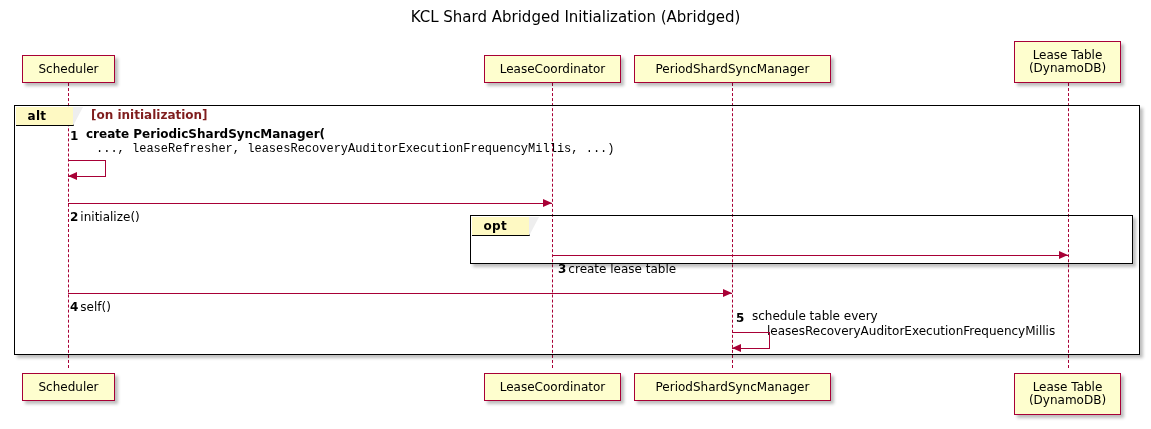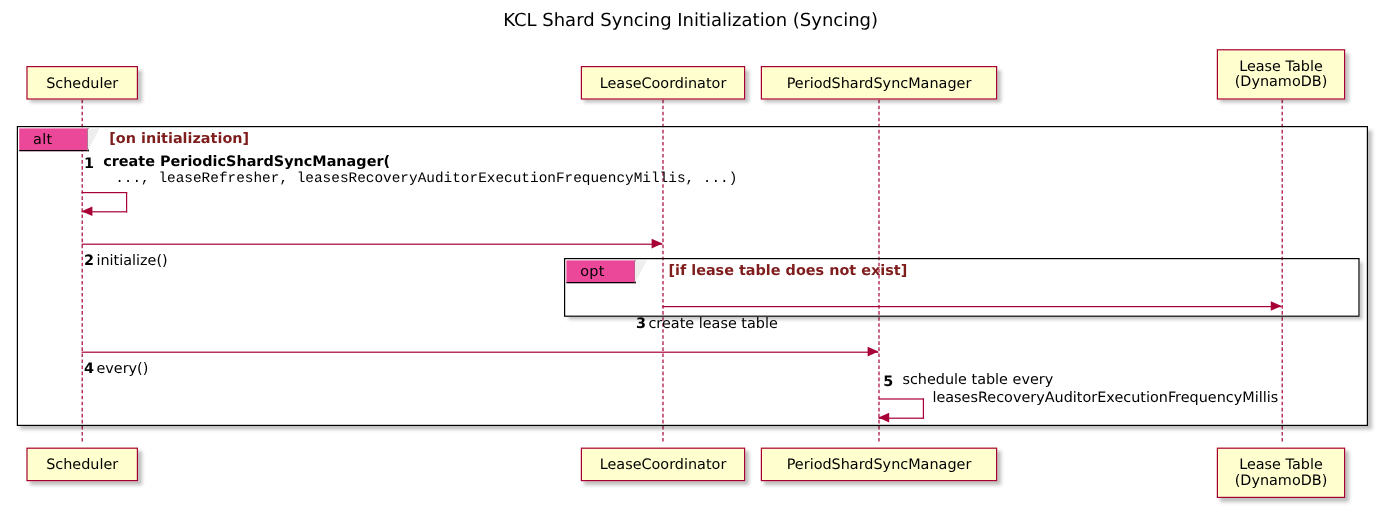--- a/index.html
+++ b/index.html
@@ -57,25 +57,25 @@
   .fragment {
     position: absolute;
     box-sizing: border-box;
     border: 1.5px solid #000000;
     background: transparent;
     box-shadow: 3px 3px 3px rgba(0,0,0,0.26);
   }
   .frag-tab {
     position: absolute;
     box-sizing: border-box;
-    background: #ec4899;
+    background: #fef9c3;
     border-right: 1.5px solid #000000;
     border-bottom: 1.5px solid #000000;
     font-size: 12px;
-    font-weight: normal;
+    font-weight: bold;
     color: #000000;
     display: flex;
     align-items: center;
     padding-left: 12px;
     letter-spacing: 0.3px;
   }
   .frag-tab::after {
     content: "";
     position: absolute;
     right: -10px;
@@ -140,21 +140,21 @@
     color: #000000;
     line-height: 15px;
     white-space: nowrap;
   }
 </style>
 </head>
 <body>
 
 <div id="diagram">
 
-  <div class="title">KCL Shard Syncing Initialization (Syncing)</div>
+  <div class="title">KCL Shard Abridged Initialization (Abridged)</div>
 
   <div class="lifeline" style="left:68px;"></div>
   <div class="lifeline" style="left:552px;"></div>
   <div class="lifeline" style="left:732px;"></div>
   <div class="lifeline" style="left:1068px;"></div>
 
   <div class="participant" style="left:22px; top:55px; width:93px; height:28px;">
     <span>Scheduler</span>
   </div>
   <div class="participant" style="left:484px; top:55px; width:137px; height:28px;">
@@ -183,36 +183,35 @@
   <div class="msg-label" style="left:70px; top:186px;">
     <span class="msg-num">2</span><span>initialize()</span>
   </div>
   <div class="msg-line" style="left:68px; top:203px; width:484px;"></div>
   <div class="arrow-right" style="left:543px; top:198.5px;"></div>
 
   <div class="fragment" style="left:470px; top:215px; width:663px; height:49px;"></div>
   <div class="frag-tab" style="left:471.5px; top:216.5px; width:58px; height:19px;align-items:center;">
     <span>opt</span>
   </div>
-  <div class="guard" style="left:557px; top:218px;">[if lease table does not exist]</div>
-
-  <div class="msg-label" style="left:530px; top:238px;">
+
+  <div class="msg-label" style="left:558px; top:238px;">
     <span class="msg-num">3</span><span>create lease table</span>
   </div>
   <div class="msg-line" style="left:552px; top:255px; width:516px;"></div>
   <div class="arrow-right" style="left:1059px; top:250.5px;"></div>
 
   <div class="msg-label" style="left:70px; top:276px;">
-    <span class="msg-num">4</span><span>every()</span>
+    <span class="msg-num">4</span><span>self()</span>
   </div>
   <div class="msg-line" style="left:68px; top:293px; width:664px;"></div>
   <div class="arrow-right" style="left:723px; top:288.5px;"></div>
 
   <div class="msg-text-block" style="left:736px; top:311px;">
-    <span class="msg-num">5</span><span style="position:absolute; left:16px; top:-2px;">schedule table every</span><span style="position:absolute; left:41px; top:13px;">leasesRecoveryAuditorExecutionFrequencyMillis</span>
+    <span class="msg-num">5</span><span style="position:absolute; left:16px; top:-2px;">schedule table every</span><span style="position:absolute; left:31px; top:13px;">leasesRecoveryAuditorExecutionFrequencyMillis</span>
   </div>
   <div class="self-loop" style="left:732px; top:332px; width:38px; height:17px;"></div>
   <div class="arrow-left" style="left:732px; top:344px;"></div>
 
   <div class="participant" style="left:22px; top:373px; width:93px; height:28px;">
     <span>Scheduler</span>
   </div>
   <div class="participant" style="left:484px; top:373px; width:137px; height:28px;">
     <span>LeaseCoordinator</span>
   </div>

